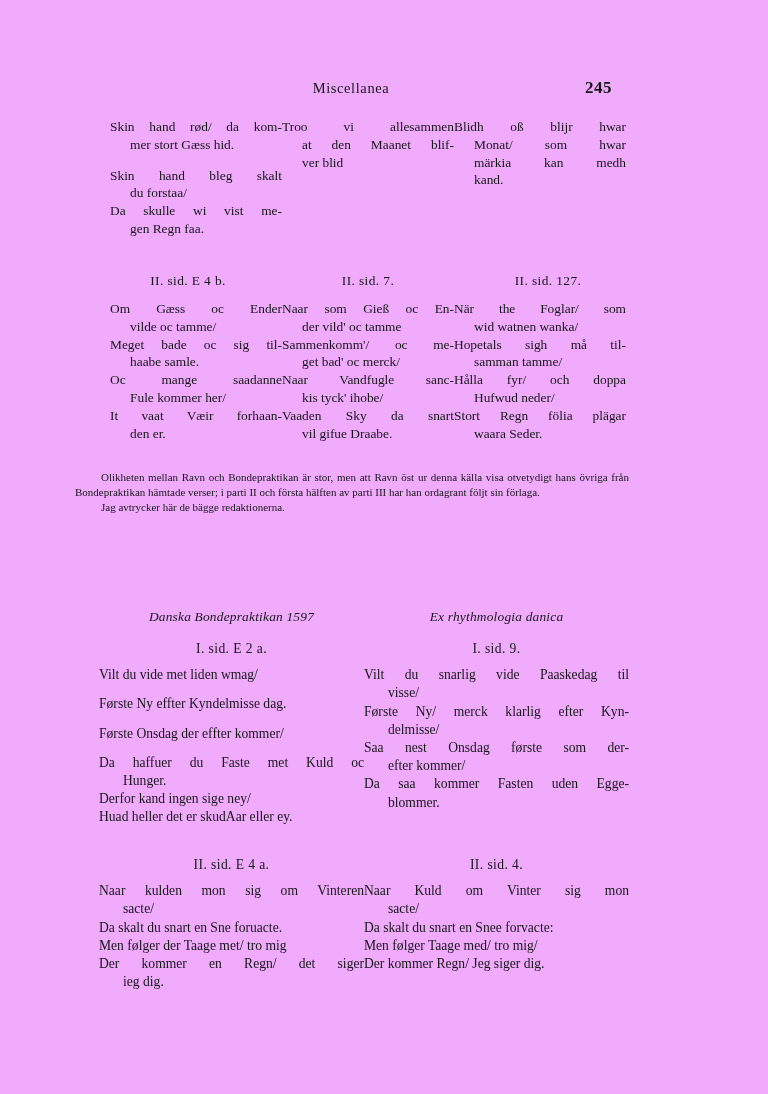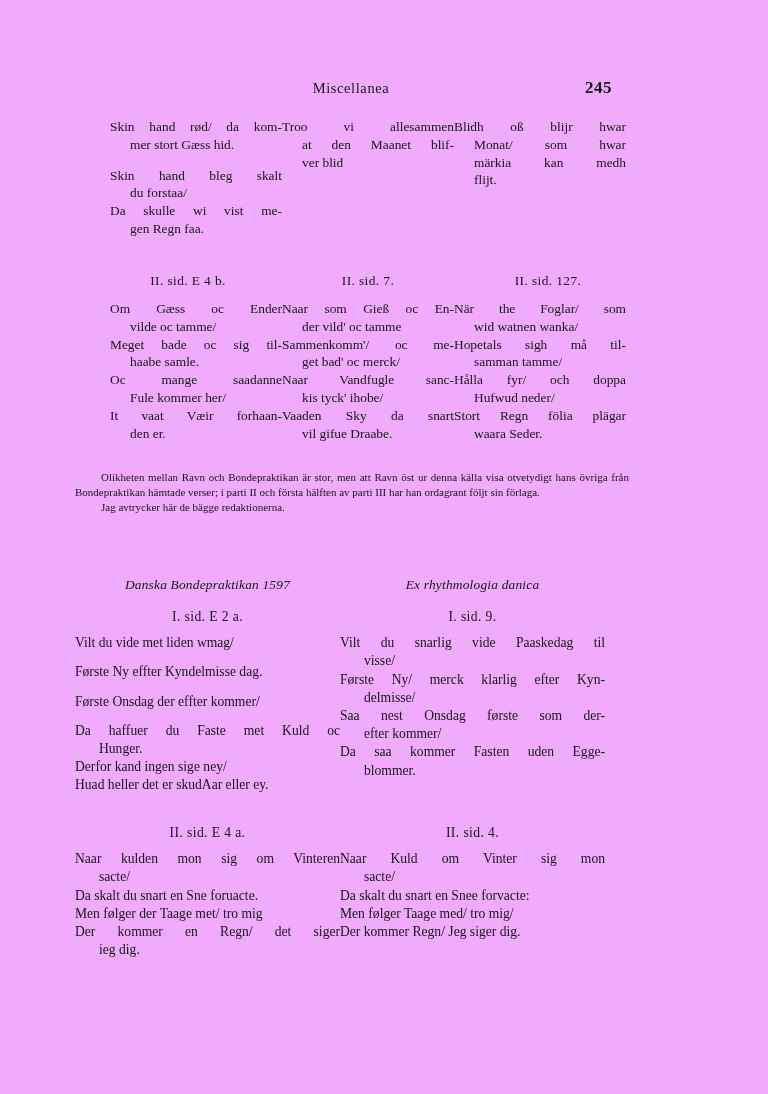--- a/index.html
+++ b/index.html
@@ -97,21 +97,22 @@
   .para p.last {
     text-align: left;
   }
 
   
   .cols2 {
     position: absolute;
     left: 75px;
     width: 554px;
     display: flex;
-    justify-content: flex-start;
+    justify-content: flex-end;
+    margin-top: 32px;
   }
   .col2 {
     width: 265px;
     font-size: 13.6px;
     line-height: 1.34;
   }
   .col2 .ttl {
     text-align: center;
     font-style: italic;
     font-size: 13.4px;
@@ -160,21 +161,21 @@
     </div>
     <div class="col3">
       <div class="line">Troo vi allesammen</div>
       <div class="line ind">at den Maanet blif-</div>
       <div class="line noj ind">ver blid</div>
     </div>
     <div class="col3">
       <div class="line">Blidh oß blijr hwar</div>
       <div class="line ind">Monat/ som hwar</div>
       <div class="line ind">märkia kan medh</div>
-      <div class="line noj ind">flijt.</div>
+      <div class="line noj ind">kand.</div>
     </div>
   </div>
 
   <div class="cols3" style="top:272px;gap:8px;">
     <div class="col3">
       <div class="hdr">II. sid. E 4 b.</div>
     </div>
     <div class="col3">
       <div class="hdr">II. sid. 7.</div>
     </div>

